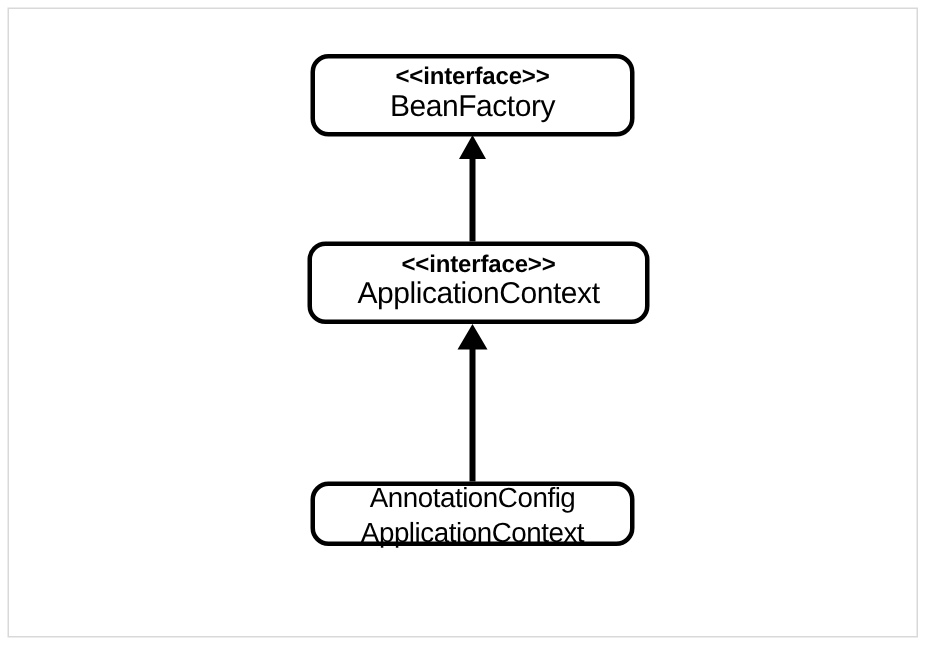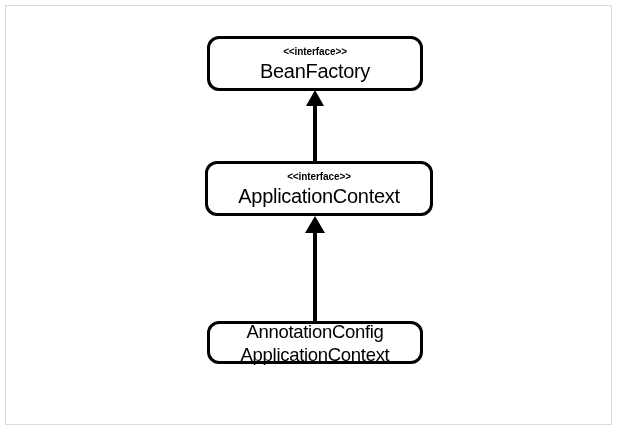--- a/index.html
+++ b/index.html
@@ -43,21 +43,21 @@
     background: #ffffff;
     border: 3px solid #000000;
     border-radius: 12px;
     display: flex;
     flex-direction: column;
     align-items: center;
     justify-content: center;
     text-align: center;
   }
   .stereotype {
-    font-size: 10px;
+    font-size: 16px;
     font-weight: bold;
     color: #000000;
     line-height: 13px;
     letter-spacing: -0.1px;
     margin-bottom: 1px;
   }
   .node-name {
     font-size: 20px;
     font-weight: 500;
     color: #000000;

